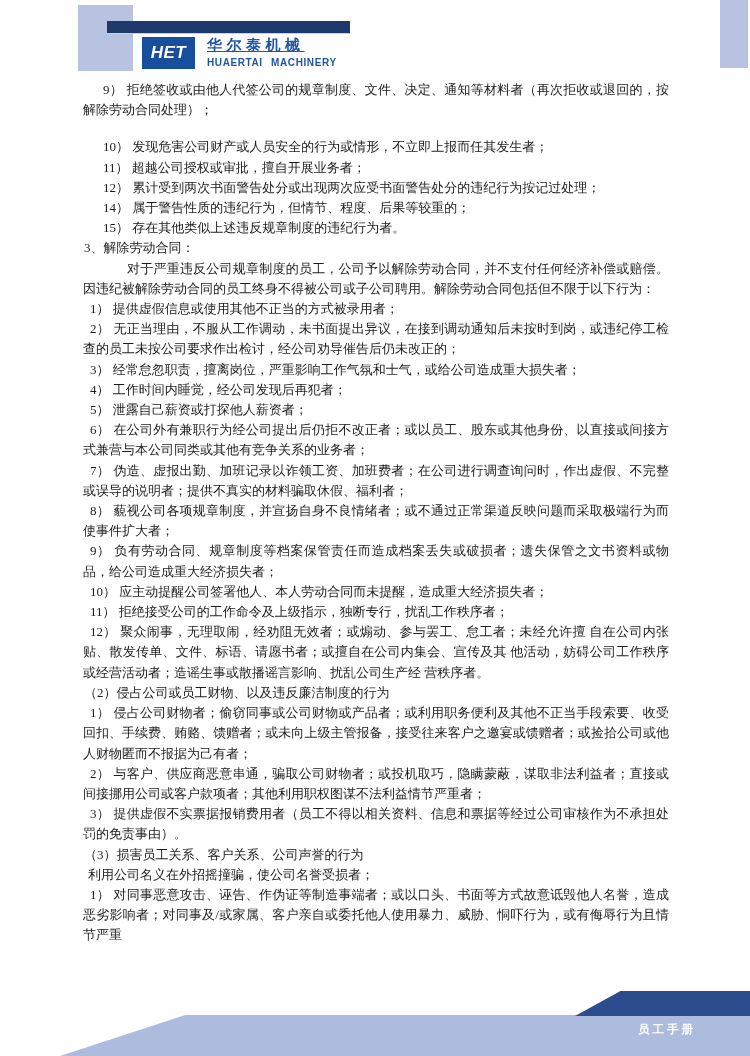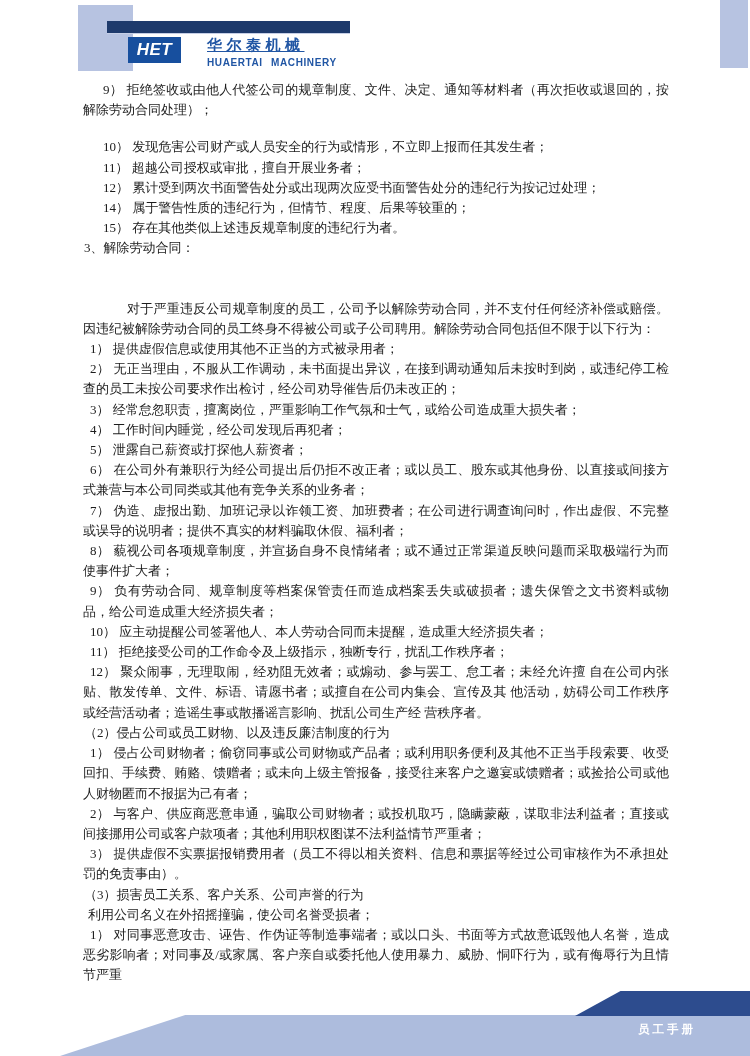--- a/index.html
+++ b/index.html
@@ -6,38 +6,38 @@
   html,body { background:#ffffff; }
   .page {
     position:relative; width:750px; height:1056px; background:#ffffff;
     overflow:hidden; font-family:"Liberation Serif","DejaVu Serif",serif;
   }
   
   .accent-square { position:absolute; left:78px; top:5px; width:55px; height:66px; background:#b7c3e1; }
   .top-bar { position:absolute; left:107px; top:21px; width:243px; height:13px; background:#1e3a6c; border-bottom:1px solid #c6cfe6; }
   .corner-accent { position:absolute; left:720px; top:0; width:28px; height:68px; background:#b7c3e1; }
   .logo-box {
-    position:absolute; left:128px; top:37px; width:53px; height:26px; background:#174f9e;
+    position:absolute; left:142px; top:37px; width:53px; height:32px; background:#174f9e;
     color:#ffffff; display:flex; align-items:center; justify-content:center;
     font-family:"Liberation Sans",sans-serif; font-weight:bold; font-style:italic;
     font-size:17px; letter-spacing:0.5px;
   }
   .brand { position:absolute; left:207px; top:36px; color:#2156a4; font-family:"Liberation Sans",sans-serif; }
   .brand-cn { font-size:15px; font-weight:bold; letter-spacing:4.5px; white-space:nowrap;text-decoration:underline; }
   .brand-en { font-size:10px; font-weight:bold; letter-spacing:0.6px; word-spacing:5px; margin-top:2px; white-space:nowrap;text-align:center; }
   
   .doc-body {
     position:absolute; left:83px; top:80px; width:586px;
     color:#1c1c1c; font-size:13px; line-height:20.2px;
   }
   .para { text-align:justify; }
   .para.item    { text-indent:20px; }
   .para.subitem { text-indent:7px; }
   .para.section { text-indent:1px; }
-  .para.indent  { text-indent:44px;margin-top:40px; }
+  .para.indent  { text-indent:44px; }
   .para.plain   { text-indent:5px; }
   .para.spacer  { height:17px; }
   
   .page-number { position:absolute; left:0; top:992px; width:750px; text-align:center; font-size:16px; color:#222222; }
   .footer-band {
     position:absolute; left:0; top:1015px; width:750px; height:41px; background:#adbcdd;
     clip-path:polygon(24.7% 0, 100% 0, 100% 100%, 8% 100%);
   }
   .footer-ribbon {
     position:absolute; left:575px; top:991px; width:175px; height:25px; background:#2d4c8e;

